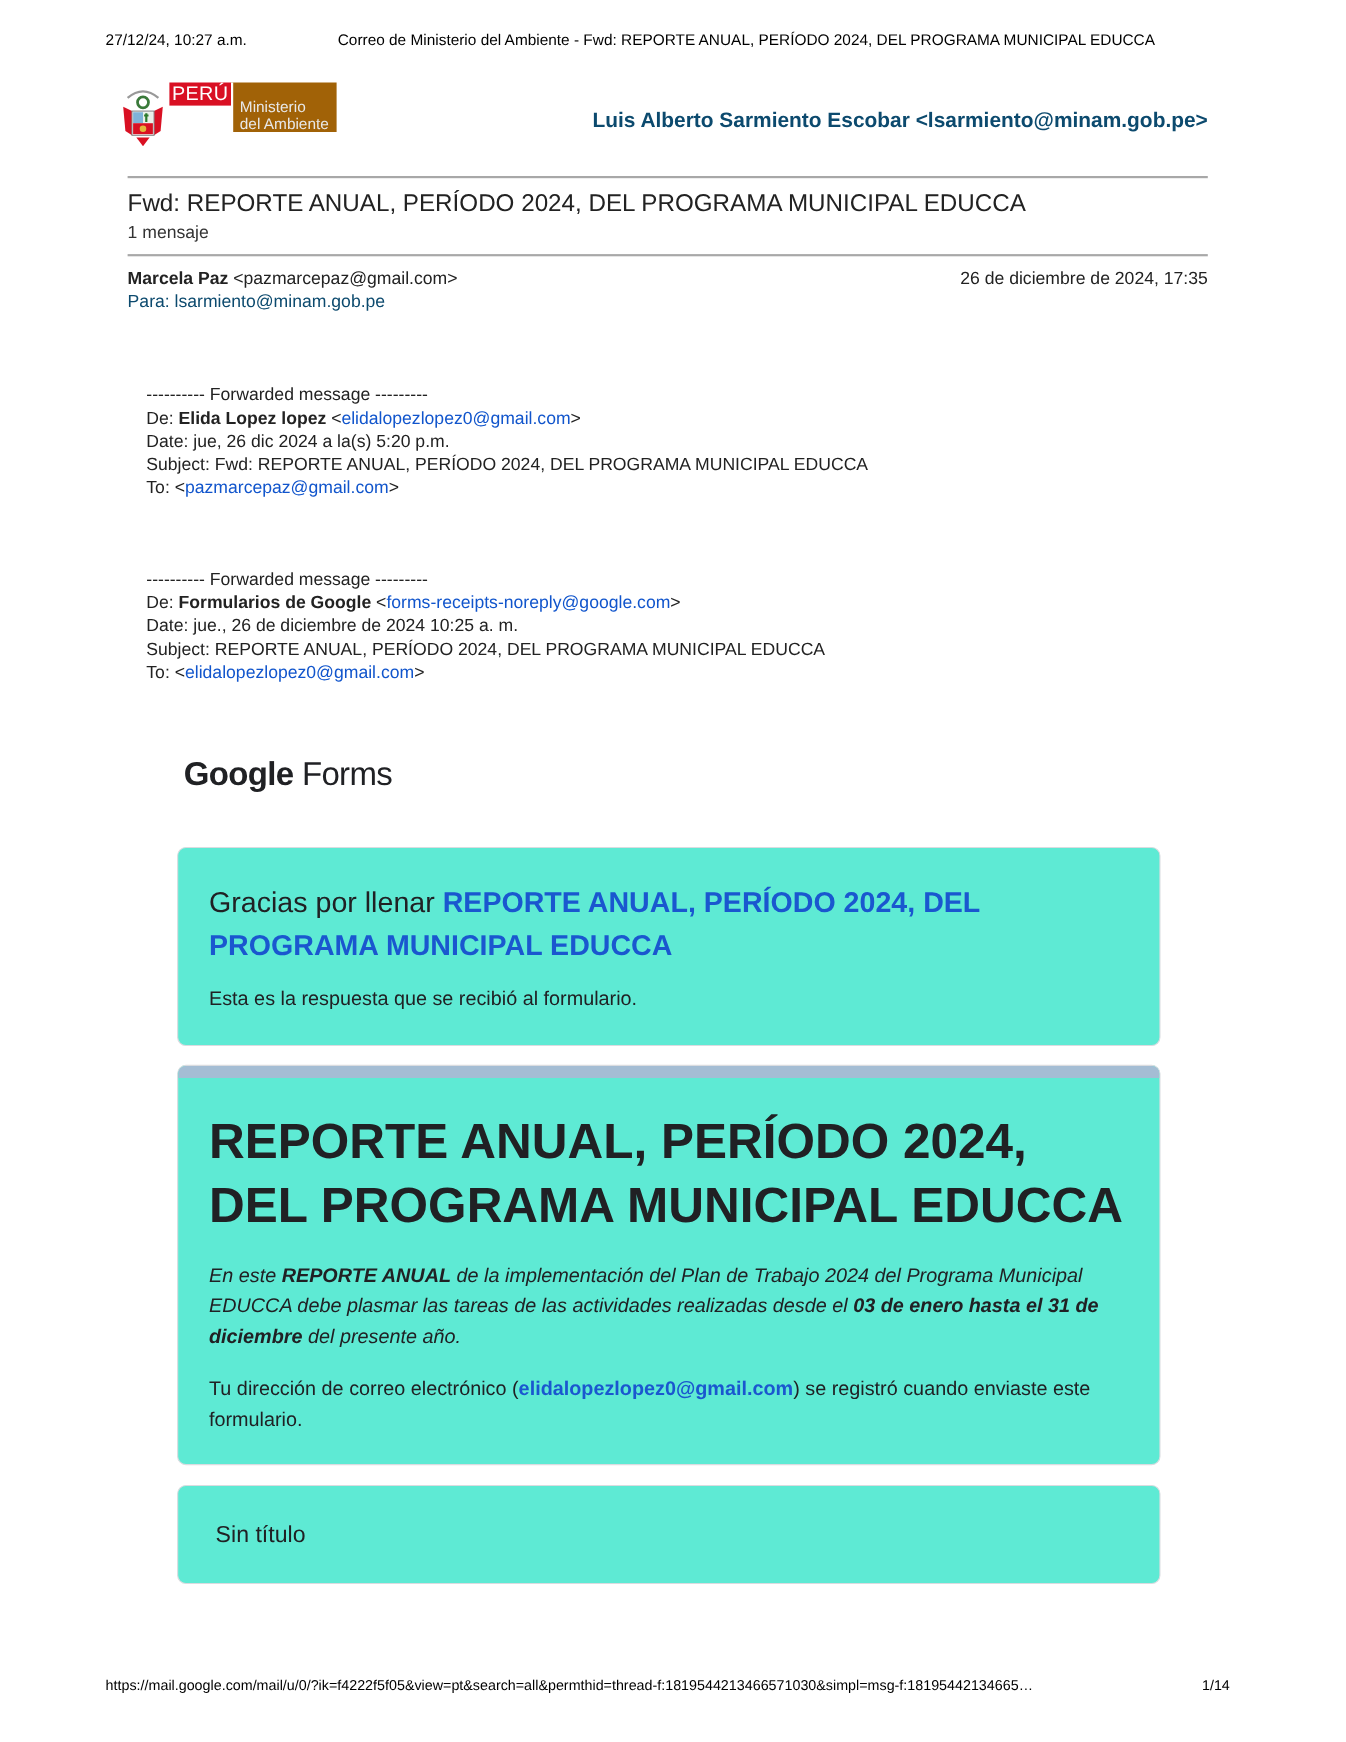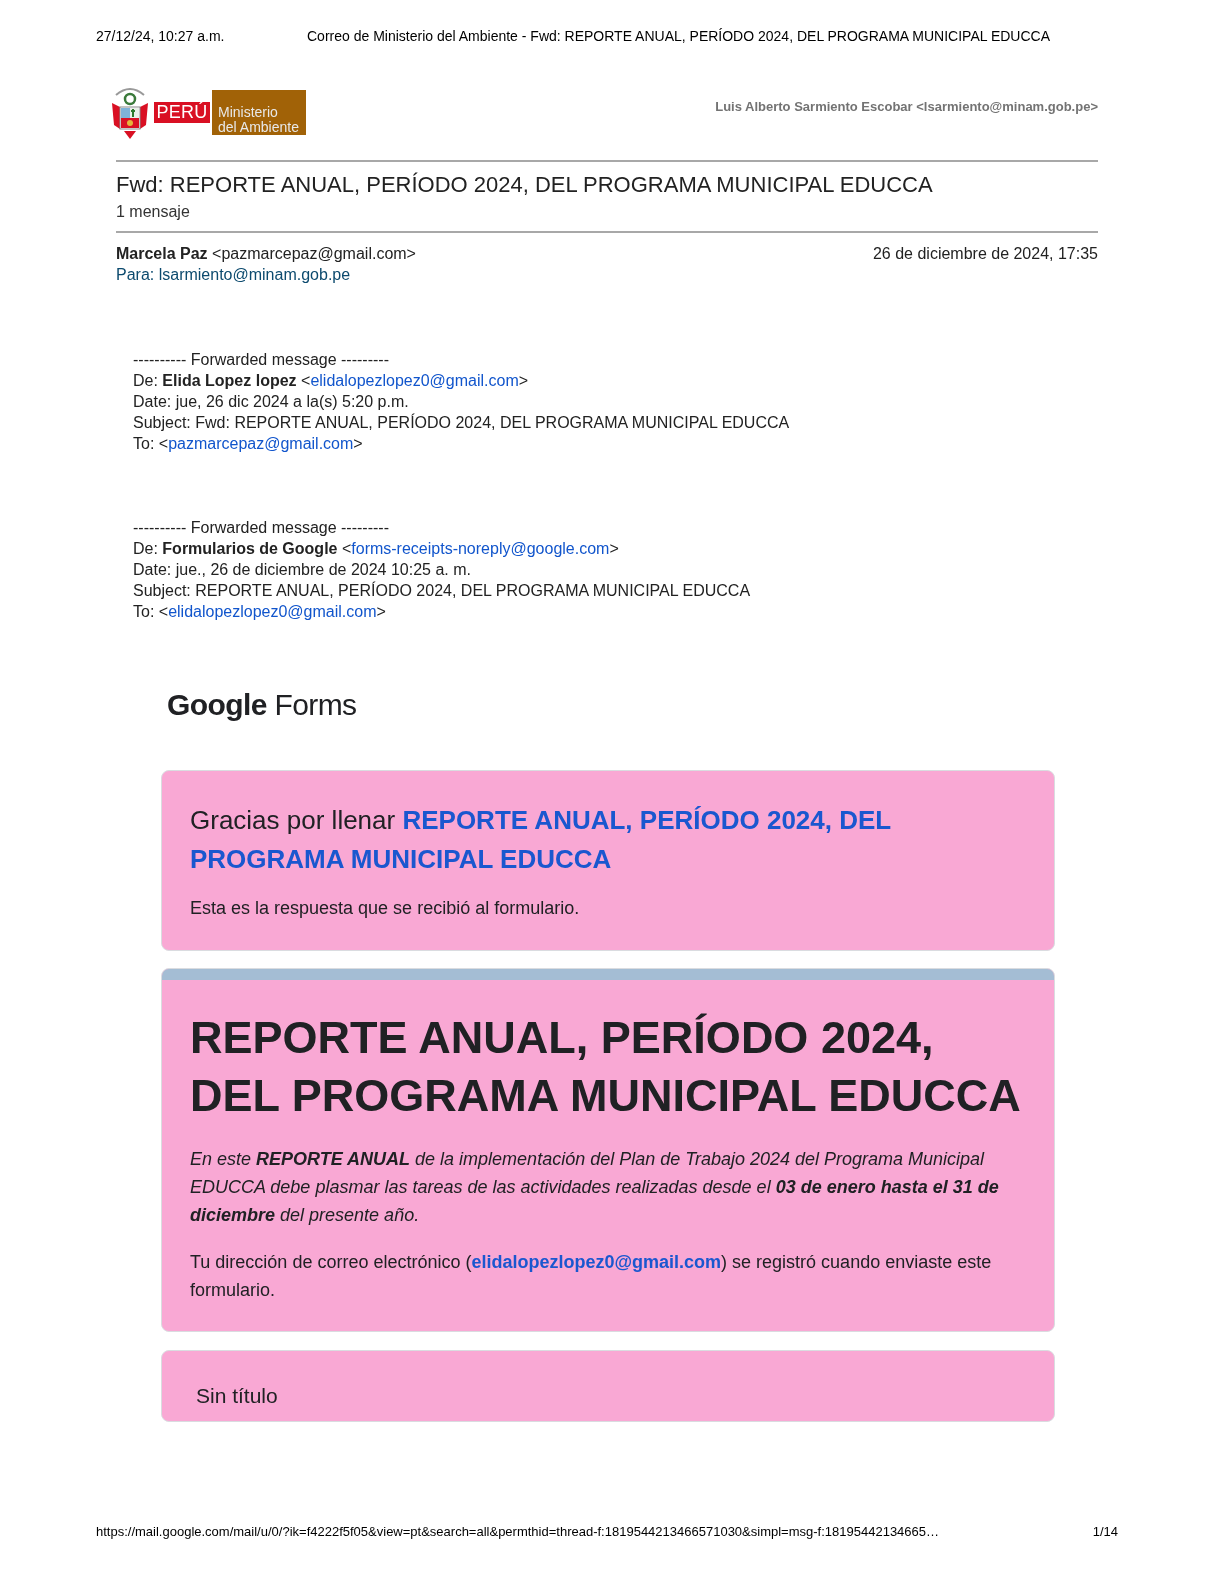--- a/index.html
+++ b/index.html
@@ -3,58 +3,58 @@
   <meta charset="utf-8">
   <style>
     * { box-sizing: border-box; margin: 0; padding: 0; }
     html, body { width: 1224px; height: 1584px; background: #ffffff; }
     body { position: relative; font-family: "Liberation Sans", sans-serif; color: #222222; overflow: hidden; }
 
     .print-header { position: absolute; top: 28px; left: 96px; right: 126px; font-size: 14px; color: #000; }
     .print-header .ts { position: absolute; left: 0; top: 0; }
     .print-header .ttl { position: absolute; left: 211px; top: 0; white-space: nowrap; }
 
-    .logo { position: absolute; left: 106px; top: 75px; height: 74px; display: flex; align-items: center; }
+    .logo { position: absolute; left: 106px; top: 75px; height: 74px; display: flex; align-items: flex-start; }
     .logo .crest { width: 48px; height: 62px; position: relative; }
     .logo .peru { width: 56px; background: #d91023; color: #fff; font-size: 18px; display: flex; align-items: center; justify-content: center; letter-spacing: 0.3px; }
     .logo .min { width: 96px; background: #a16207; color: #e8e8e8; font-size: 14px; line-height: 15px; padding: 15px 0 0 6px; border-left: 2px solid #fff; }
 
-    .account { position: absolute; right: 126px; top: 99px; font-size: 13px; font-weight: bold; color: #737373; white-space: nowrap; }
+    .account { position: absolute; right: 126px; top: 99px; font-size: 19px; font-weight: bold; color: #0c4a6e; white-space: nowrap; }
 
     .rule { position: absolute; left: 116px; right: 126px; height: 2px; background: #a8a8a8; }
 
     .subject { position: absolute; left: 116px; top: 172px; font-size: 22px; font-weight: normal; color: #222; white-space: nowrap; }
     .msgcount { position: absolute; left: 116px; top: 203px; font-size: 16px; color: #333; }
 
     .sender { position: absolute; left: 116px; top: 245px; font-size: 16px; color: #222; }
     .sender b { color: #222; }
     .recipient { position: absolute; left: 116px; top: 266px; font-size: 16px; color: #0c4a6e; }
     .date { position: absolute; right: 126px; top: 245px; font-size: 16px; color: #222; }
 
     .fwd { position: absolute; left: 133px; font-size: 16px; line-height: 21px; color: #222; }
     .fwd .line { white-space: nowrap; }
     .link { color: #1155cc; }
 
     .gforms { position: absolute; left: 167px; top: 688px; font-size: 30px; color: #202124; letter-spacing: -0.6px; }
     .gforms .g { font-weight: bold; }
 
-    .card { position: absolute; left: 161px; width: 894px; border: 1px solid #dadce0; border-radius: 8px; background: #f9a8d4; }
+    .card { position: absolute; left: 161px; width: 894px; border: 1px solid #dadce0; border-radius: 8px; background: #5eead4; }
     .card1 { top: 770px; height: 181px; }
     .card1 .thanks { position: absolute; left: 28px; top: 30px; right: 40px; font-size: 26px; line-height: 39px; color: #202124; }
     .card1 .thanks .formname { color: #1a57cf; font-weight: bold; }
     .card1 .note { position: absolute; left: 28px; top: 127px; font-size: 18px; color: #202124; }
 
     .card2 { top: 968px; height: 364px; overflow: hidden; }
     .card2 .topbar { position: absolute; left: 0; right: 0; top: 0; height: 11px; background: #a4bdd4; }
     .card2 .ftitle { position: absolute; left: 28px; top: 40px; right: 30px; font-size: 45px; line-height: 58px; font-weight: bold; color: #202124; }
     .card2 .desc { position: absolute; left: 28px; top: 176px; right: 28px; font-size: 18px; line-height: 28px; font-style: italic; color: #202124; }
     .card2 .emailnote { position: absolute; left: 28px; top: 279px; right: 28px; font-size: 18px; line-height: 28px; color: #202124; }
     .card2 .emailnote .link { font-weight: bold; color: #1a57cf; }
 
-    .card3 { top: 1350px; height: 72px; }
+    .card3 { top: 1350px; height: 90px; }
     .card3 .sec { position: absolute; left: 34px; top: 33px; font-size: 21px; color: #202124; }
 
     .print-footer { position: absolute; top: 1524px; left: 96px; right: 106px; font-size: 13px; color: #000; }
     .print-footer .url { position: absolute; left: 0; top: 0; white-space: nowrap; }
     .print-footer .pg { position: absolute; right: 0; top: 0; }
   </style>
 </head>
 <body>
 
 <div class="print-header">

